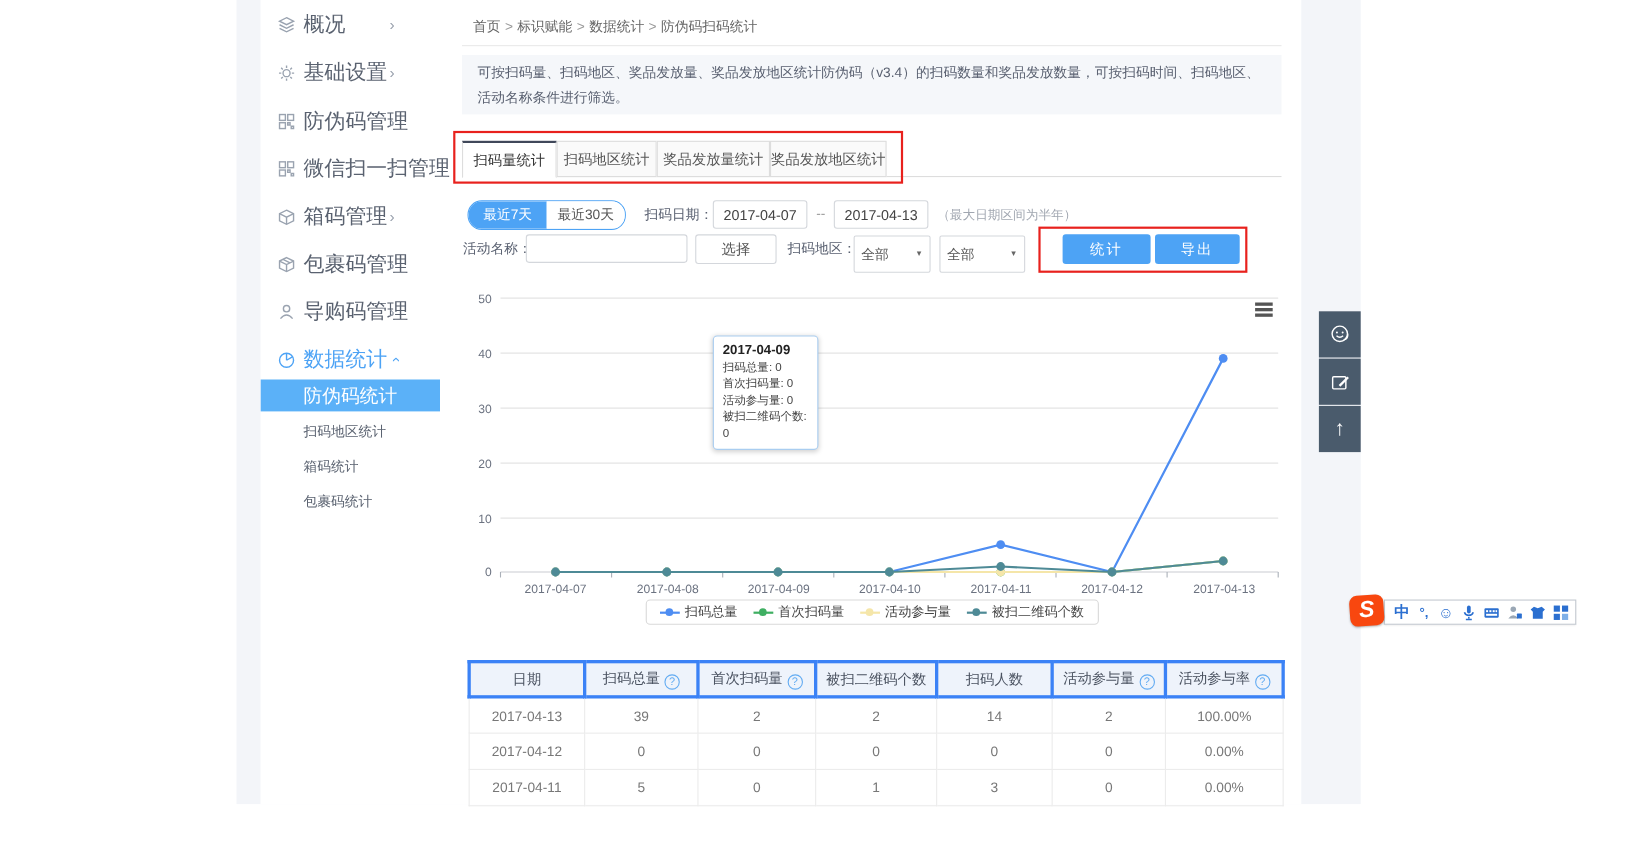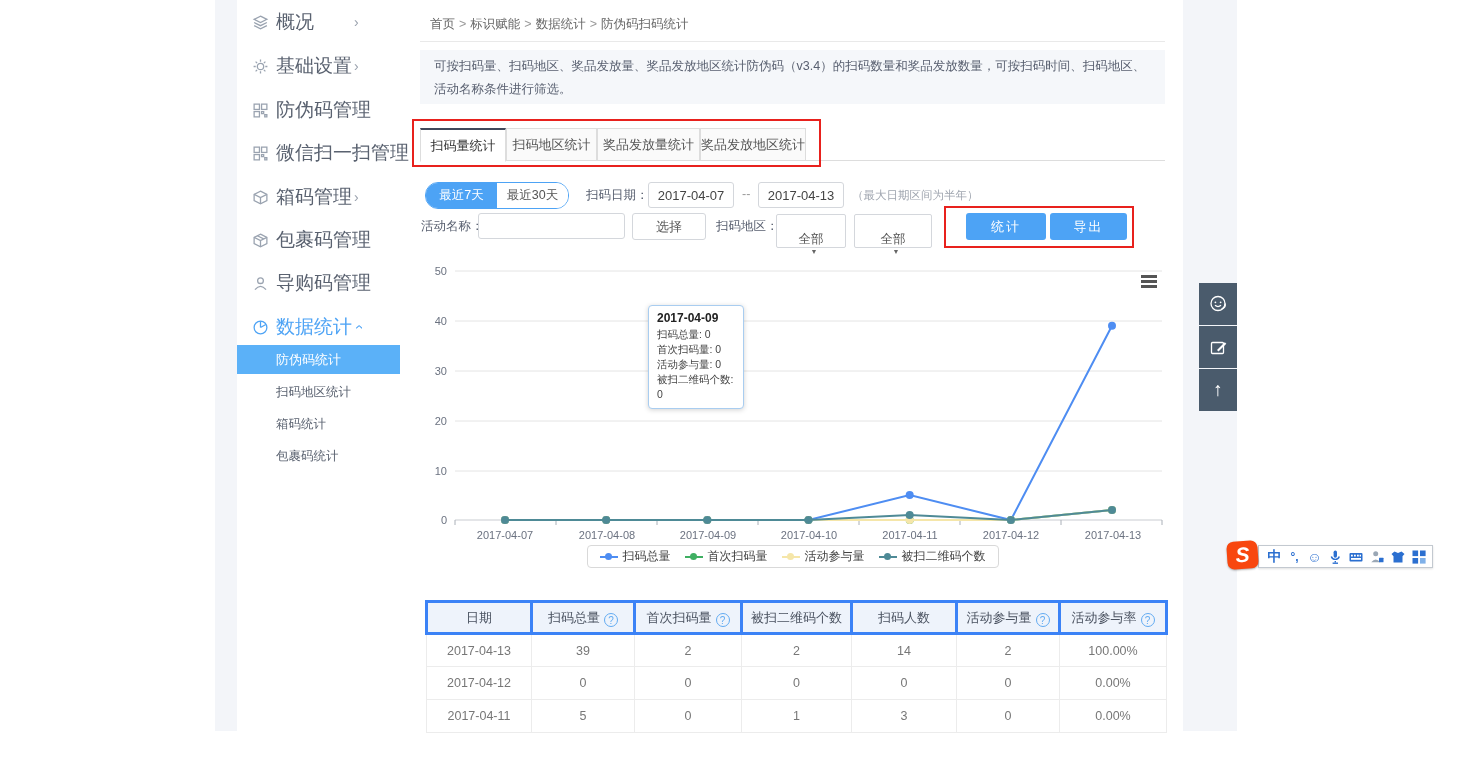--- a/index.html
+++ b/index.html
@@ -10,21 +10,21 @@
 
   
   .sidebar { position:absolute; left:0; top:0; width:163px; height:731px; background:#fff; }
   .nav-item { position:absolute; left:0; width:163px; height:24px; display:flex; align-items:center; cursor:pointer; }
   .nav-item .nicon { position:absolute; left:15px; width:17px; height:17px; display:flex; }
   .nav-item .nlabel { position:absolute; left:39px; font-size:19px; color:#5a6270; white-space:nowrap; }
   .nav-item .chev { position:absolute; left:117px; font-size:14px; color:#9aa2ae; }
   .nav-item.blue .nlabel { color:#4da3f5; }
   .nav-item.blue .chev { color:#4da3f5; transform:rotate(-90deg); left:119px; }
   .sub-sel { position:absolute; left:0; top:345px; width:163px; height:29px; background:#5bb1f8;
-    color:#fff; font-size:13px; display:flex; align-items:center; padding-left:39px; cursor:pointer; }
+    color:#fff; font-size:17px; display:flex; align-items:center; padding-left:39px; cursor:pointer; }
   .sub-item { position:absolute; left:39px; font-size:12.5px; color:#5a6270; cursor:pointer; white-space:nowrap; }
   svg.ic { stroke:#9aa3b0; fill:none; stroke-width:1.2; }
   svg.ic.blue { stroke:#4da3f5; }
 
   
   .content { position:absolute; left:183px; top:0; width:745px; height:731px; }
   .crumbs { position:absolute; left:10px; top:16px; font-size:12.5px; color:#666; }
   .crumbs span.bc { cursor:pointer; }
   .crumbs span.sep { margin:0 4px; color:#999; }
   .hr1 { position:absolute; left:0; top:41px; width:745px; border-top:1px solid #e9e9e9; }
@@ -45,21 +45,21 @@
   .fin { position:absolute; top:0; height:26px; border:1px solid #d4d7dc; border-radius:3px; background:#fff;
     font-size:13px; color:#444; text-align:center; padding:0 4px; font-family:"Liberation Sans","DejaVu Sans",sans-serif; }
   .note { position:absolute; top:6px; font-size:11.5px; color:#a0a6b0; }
 
   .row2 { position:absolute; left:0; top:213px; width:745px; height:28px; }
   .btn { position:absolute; top:0; height:27px; border-radius:3px; font-size:13px;
     display:flex; align-items:center; justify-content:center; cursor:pointer; }
   .btn.ghost { background:#fff; border:1px solid #d4d7dc; color:#555; }
   .btn.prim { background:#4da3f5; color:#fff; letter-spacing:2px; }
   .sel { position:absolute; top:1px; height:25px; border:1px solid #d4d7dc; border-radius:2px; background:#fff;
-    font-size:12.5px; color:#555; display:flex; align-items:center; justify-content:space-between; padding:16px 6px; cursor:pointer;flex-direction:column; }
+    font-size:12.5px; color:#555; display:flex; align-items:center; justify-content:space-between; padding:16px 6px; cursor:pointer; }
   .sel .caret { font-size:7px; color:#666; margin-left:6px; }
 
   
   .chart { position:absolute; left:5px; top:263px; width:740px; height:285px; }
   .chart text { font-size:11px; fill:#6b7280; font-family:"Liberation Sans","DejaVu Sans",sans-serif; }
   .gline { stroke:#e4e4e4; stroke-width:1; }
   .aline { stroke:#c9ccd1; stroke-width:1; }
   .tick  { stroke:#aab0b8; stroke-width:1; }
   .tooltip { position:absolute; left:223px; top:42px; width:96px; background:#fff;
     border:1px solid #a9cdf0; border-radius:4px; box-shadow:0 1px 5px rgba(0,0,0,.18);

